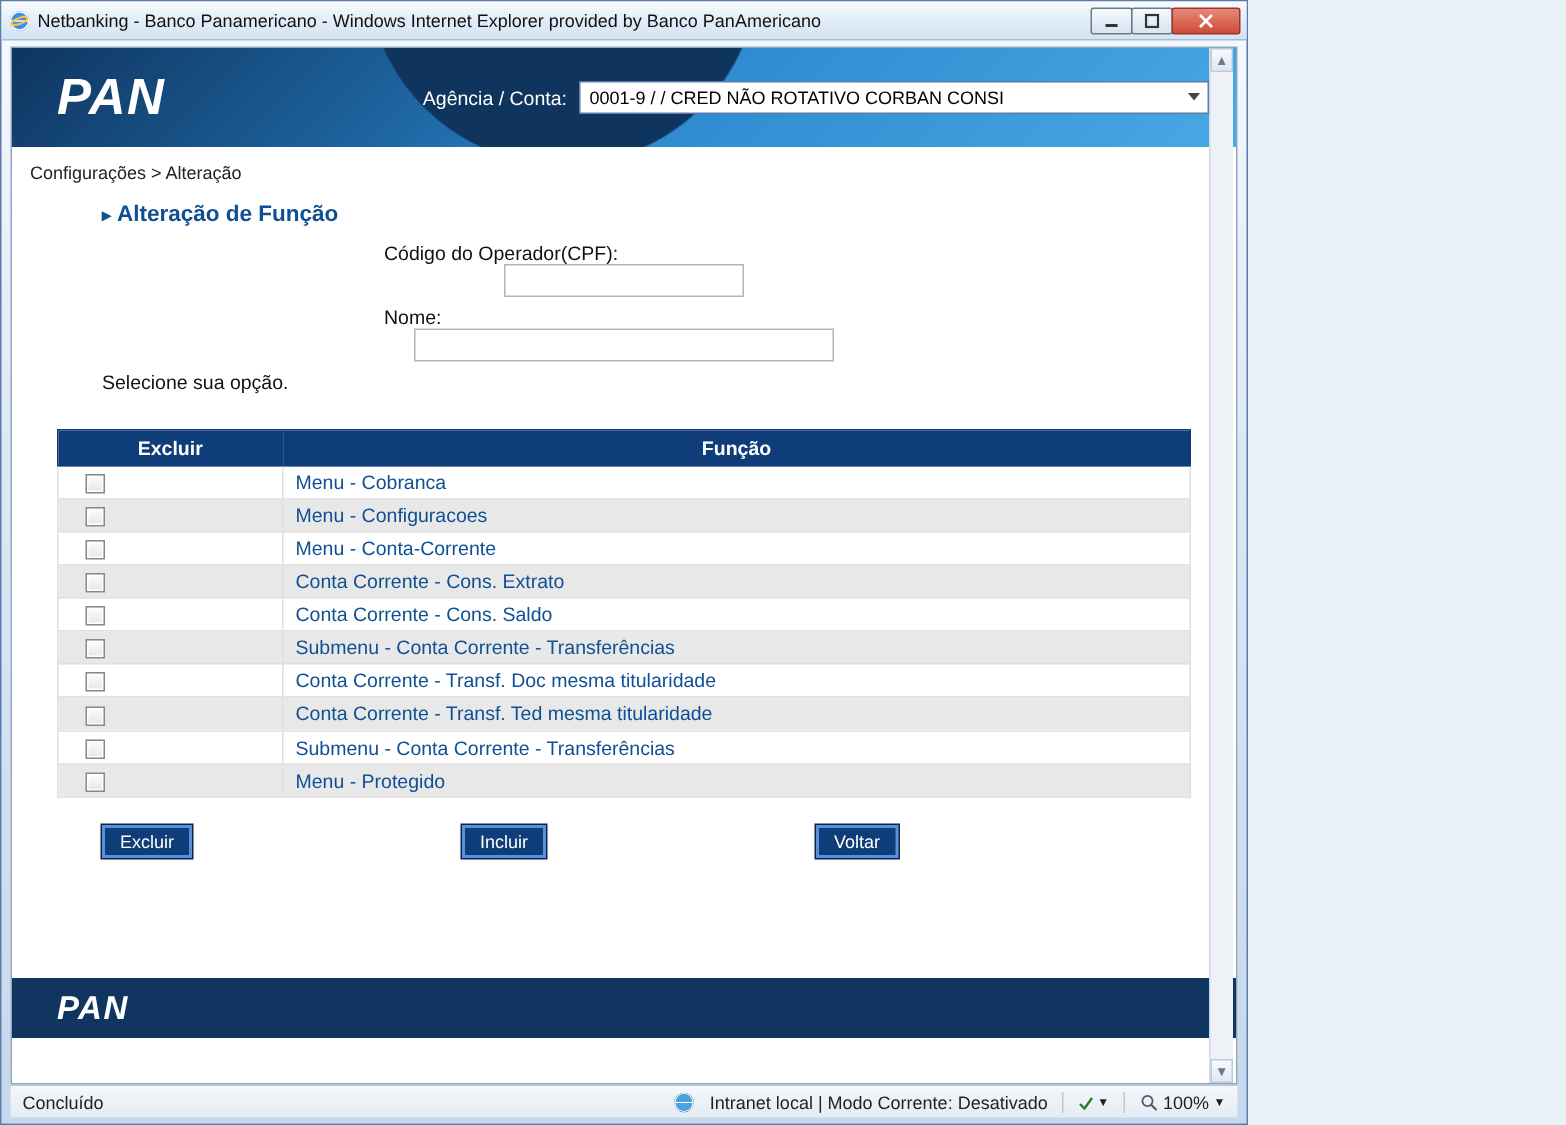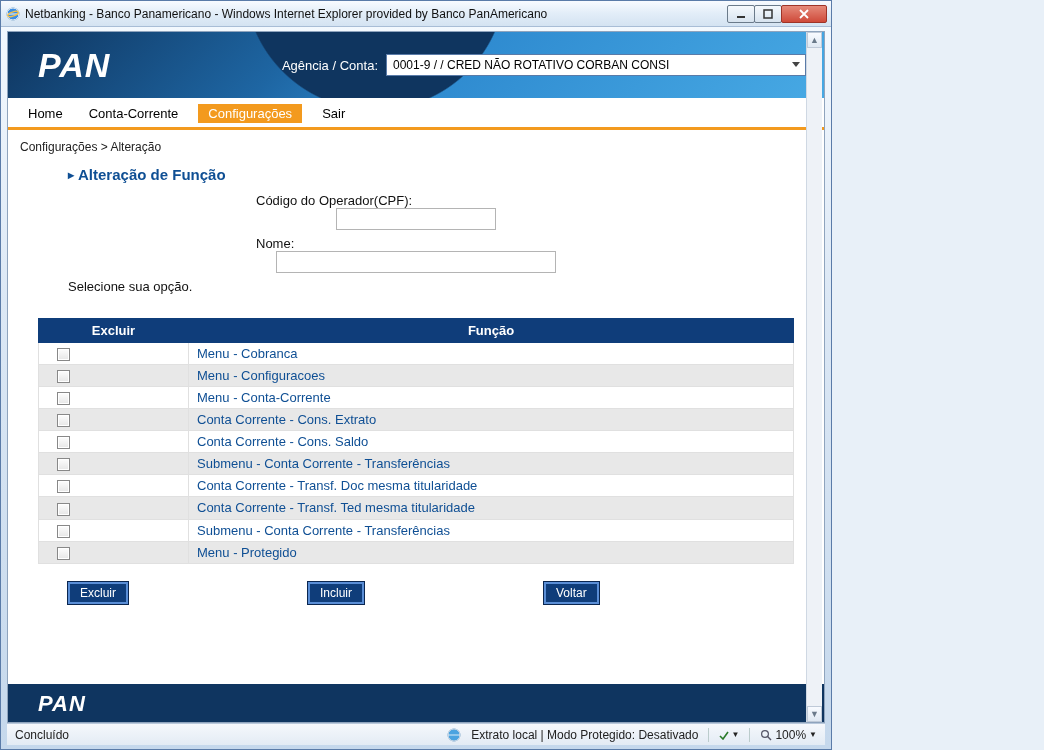--- a/index.html
+++ b/index.html
@@ -273,26 +273,20 @@
         <div class="account-box">
           <span>Agência / Conta:</span>
           <span class="select-wrap">
             <select class="account-select">
               <option>0001-9 /                       / CRED NÃO ROTATIVO CORBAN CONSI</option>
             </select>
           </span>
         </div>
       </div>
 
-      <div class="menubar">
-        <span class="menuitem">Home</span>
-        <span class="menuitem">Conta-Corrente</span>
-        <span class="menuitem active">Configurações</span>
-        <span class="menuitem">Sair</span>
-      </div>
 
       <div class="breadcrumb">Configurações &gt; Alteração</div>
 
       <div class="section-title">Alteração de Função</div>
 
       <div class="form-area">
         <div class="form-row">
           <span class="form-label">Código do Operador(CPF):</span>
           <input class="text-input" style="width: 160px;" value="">
         </div>
@@ -375,21 +369,21 @@
 
   <div class="statusbar">
     <span>Concluído</span>
     <div class="status-right">
       <span class="zone-icon">
         <svg viewBox="0 0 14 14">
             <circle cx="7" cy="7" r="6" fill="#4aa3e0" stroke="#2a6ca8"></circle>
             <path d="M1 7h12M7 1a6 6 0 010 12M7 1a6 6 0 000 12" stroke="#fff" stroke-width="0.8" fill="none"></path>
           </svg>
       </span>
-      <span>Extrato local | Modo Protegido: Desativado</span>
+      <span>Intranet local | Modo Corrente: Desativado</span>
       <span class="status-sep"></span>
       <span style="display:inline-flex;align-items:center;gap:2px;">
         <svg width="10" height="10" viewBox="0 0 10 10">
             <path d="M1 6 L4 9 L9 2" stroke="#2a7a2a" stroke-width="1.6" fill="none"></path>
           </svg>
         <span style="font-size:8px;">▼</span>
       </span>
       <span class="status-sep"></span>
       <span style="display:inline-flex;align-items:center;gap:3px;">
         <svg width="12" height="12" viewBox="0 0 12 12">

